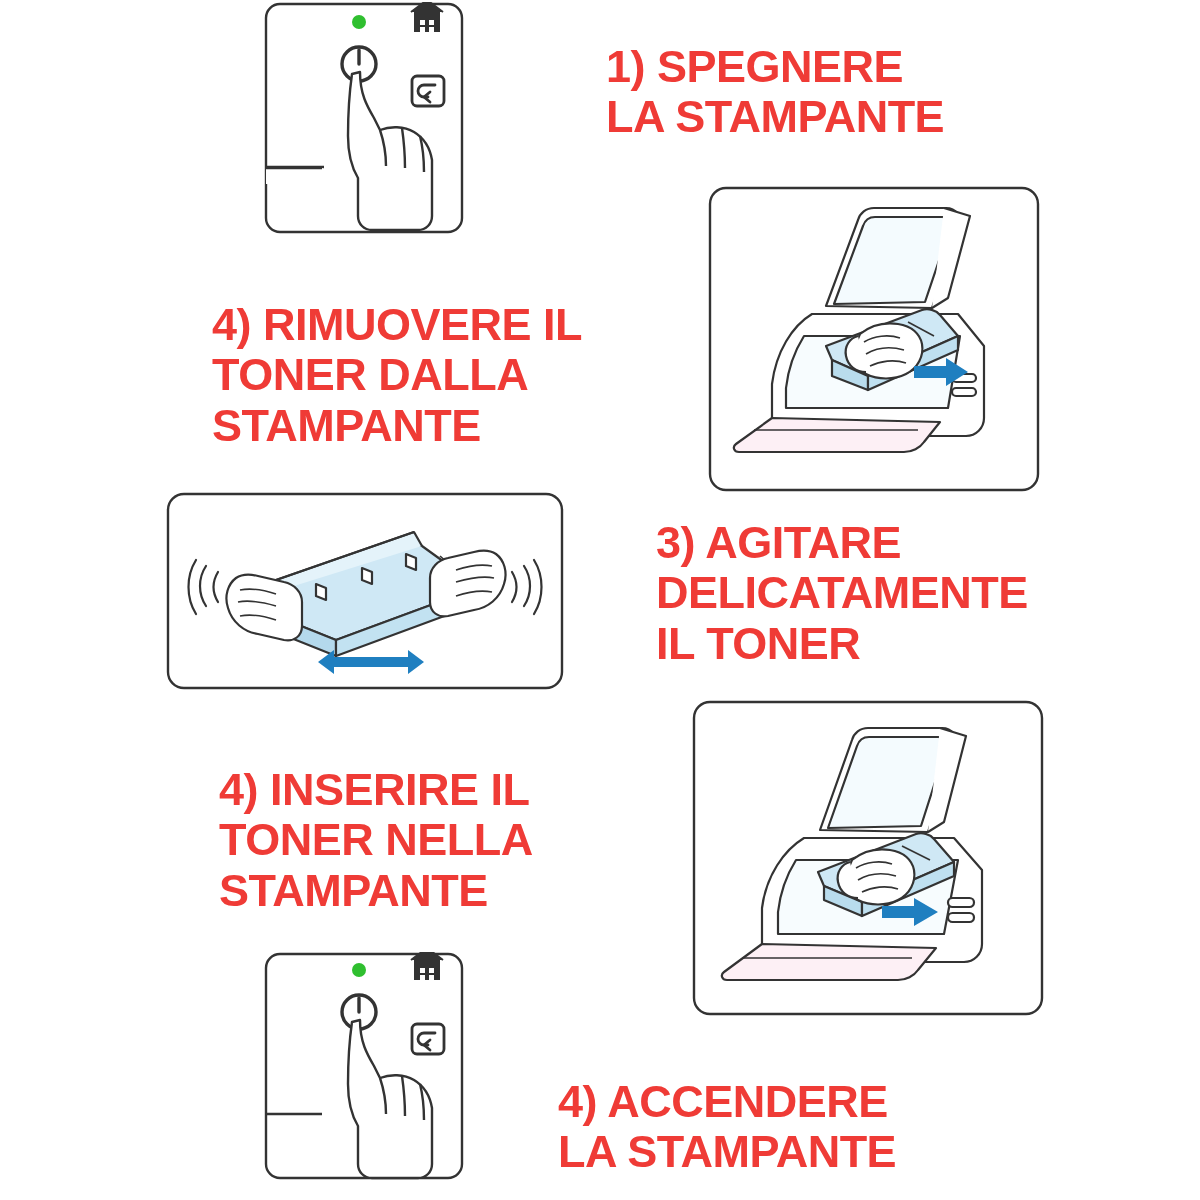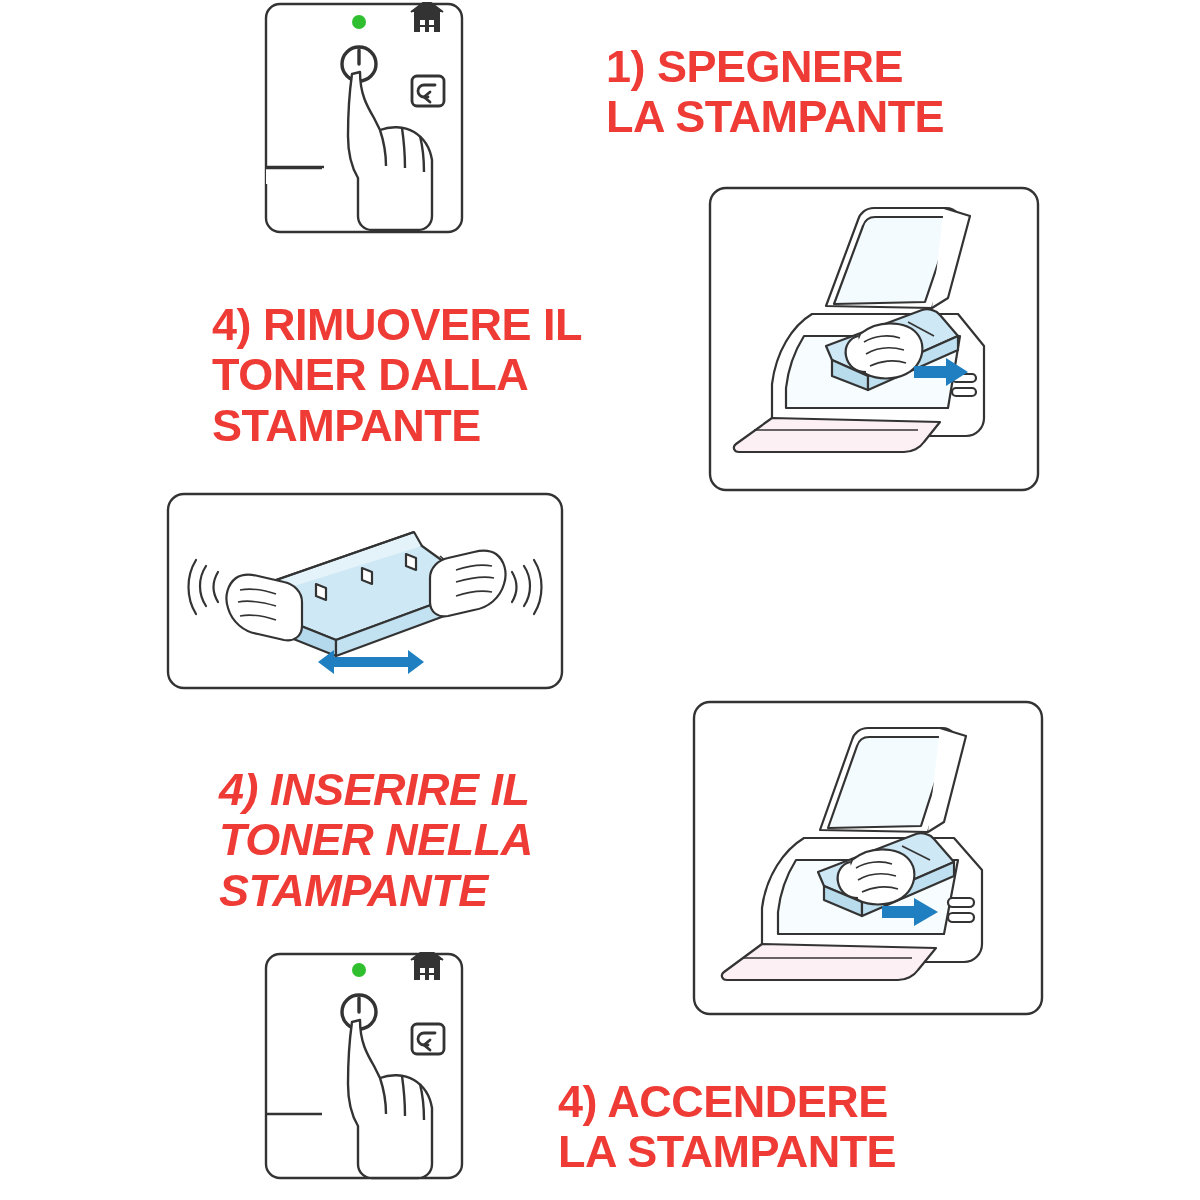--- a/index.html
+++ b/index.html
@@ -29,21 +29,21 @@
     font-weight: bold;
     font-family: "Liberation Sans", sans-serif;
     line-height: 1.12;
     letter-spacing: -0.5px;
     white-space: pre-line;
   }
   
   #txt-1 { left: 570px; top: 42px;  font-size: 45px; }
   #txt-2 { left: 176px; top: 300px; font-size: 45px; }
   #txt-3 { left: 620px; top: 518px; font-size: 45px; }
-  #txt-4 { left: 183px; top: 765px; font-size: 45px; font-style: italic; }
+  #txt-4 { left: 183px; top: 765px; font-size: 45px; }
   #txt-5 { left: 522px; top: 1077px; font-size: 45px; }
 
   
   #panel-power-off   { left: 228px; top: 2px;    width: 200px; height: 232px; }
   #panel-open-remove { left: 672px; top: 186px;  width: 332px; height: 306px; }
   #panel-shake       { left: 130px; top: 492px;  width: 398px; height: 198px; }
   #panel-insert      { left: 656px; top: 700px;  width: 352px; height: 316px; }
   #panel-power-on    { left: 228px; top: 952px;  width: 200px; height: 228px; }
 
   svg { display: block; }
@@ -53,20 +53,23 @@
 
 <div class="stage">
 
   <div class="step-text" id="txt-1">1) SPEGNERE
 LA STAMPANTE</div>
 
   <div class="step-text" id="txt-2">4) RIMUOVERE IL
 TONER DALLA
 STAMPANTE</div>
 
+  <div class="step-text" id="txt-3">3) AGITARE
+DELICATAMENTE
+IL TONER</div>
 
   <div class="step-text" id="txt-4">4) INSERIRE IL
 TONER NELLA
 STAMPANTE</div>
 
   <div class="step-text" id="txt-5">4) ACCENDERE
 LA STAMPANTE</div>
 
   <div class="panel" id="panel-power-off">
     <svg width="200" height="232" viewBox="0 0 200 232">

